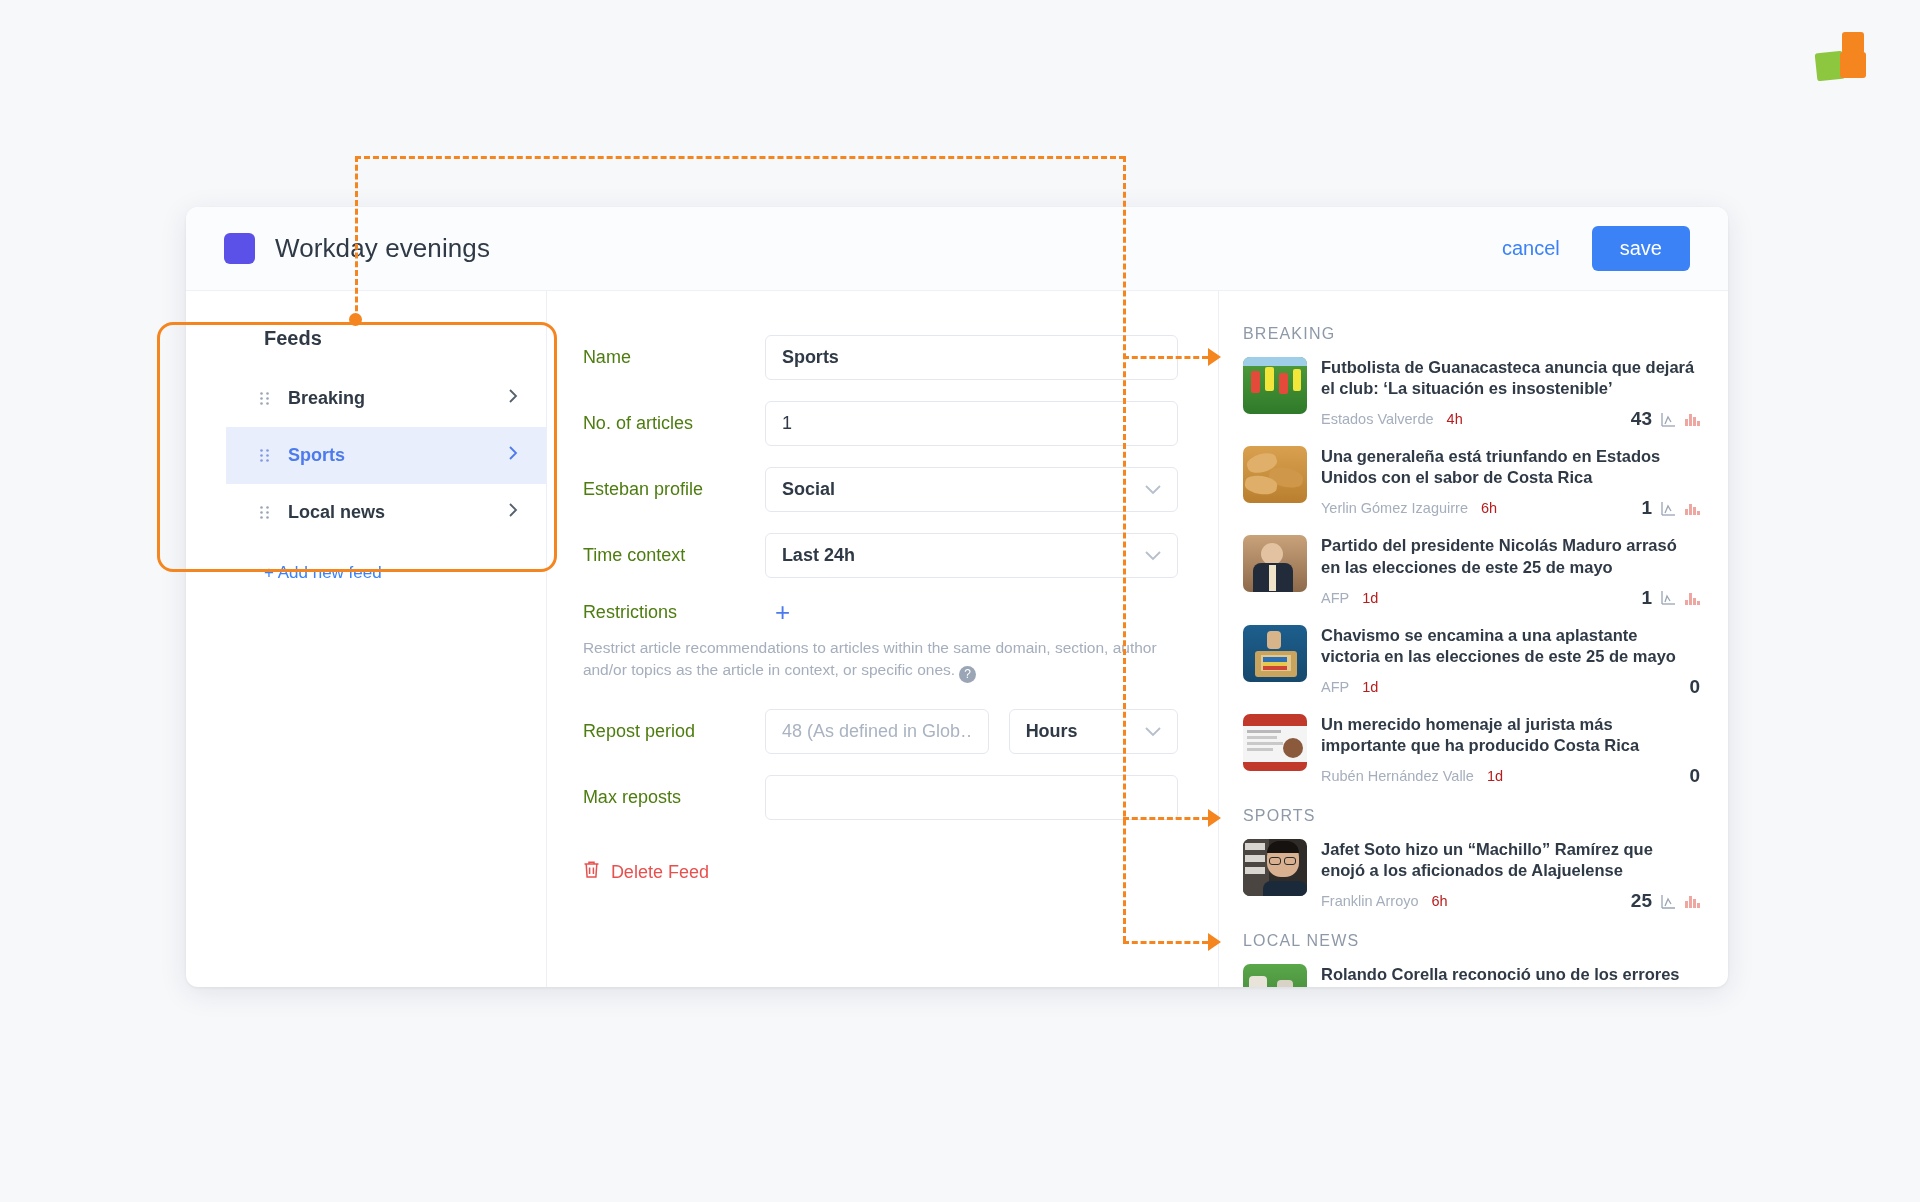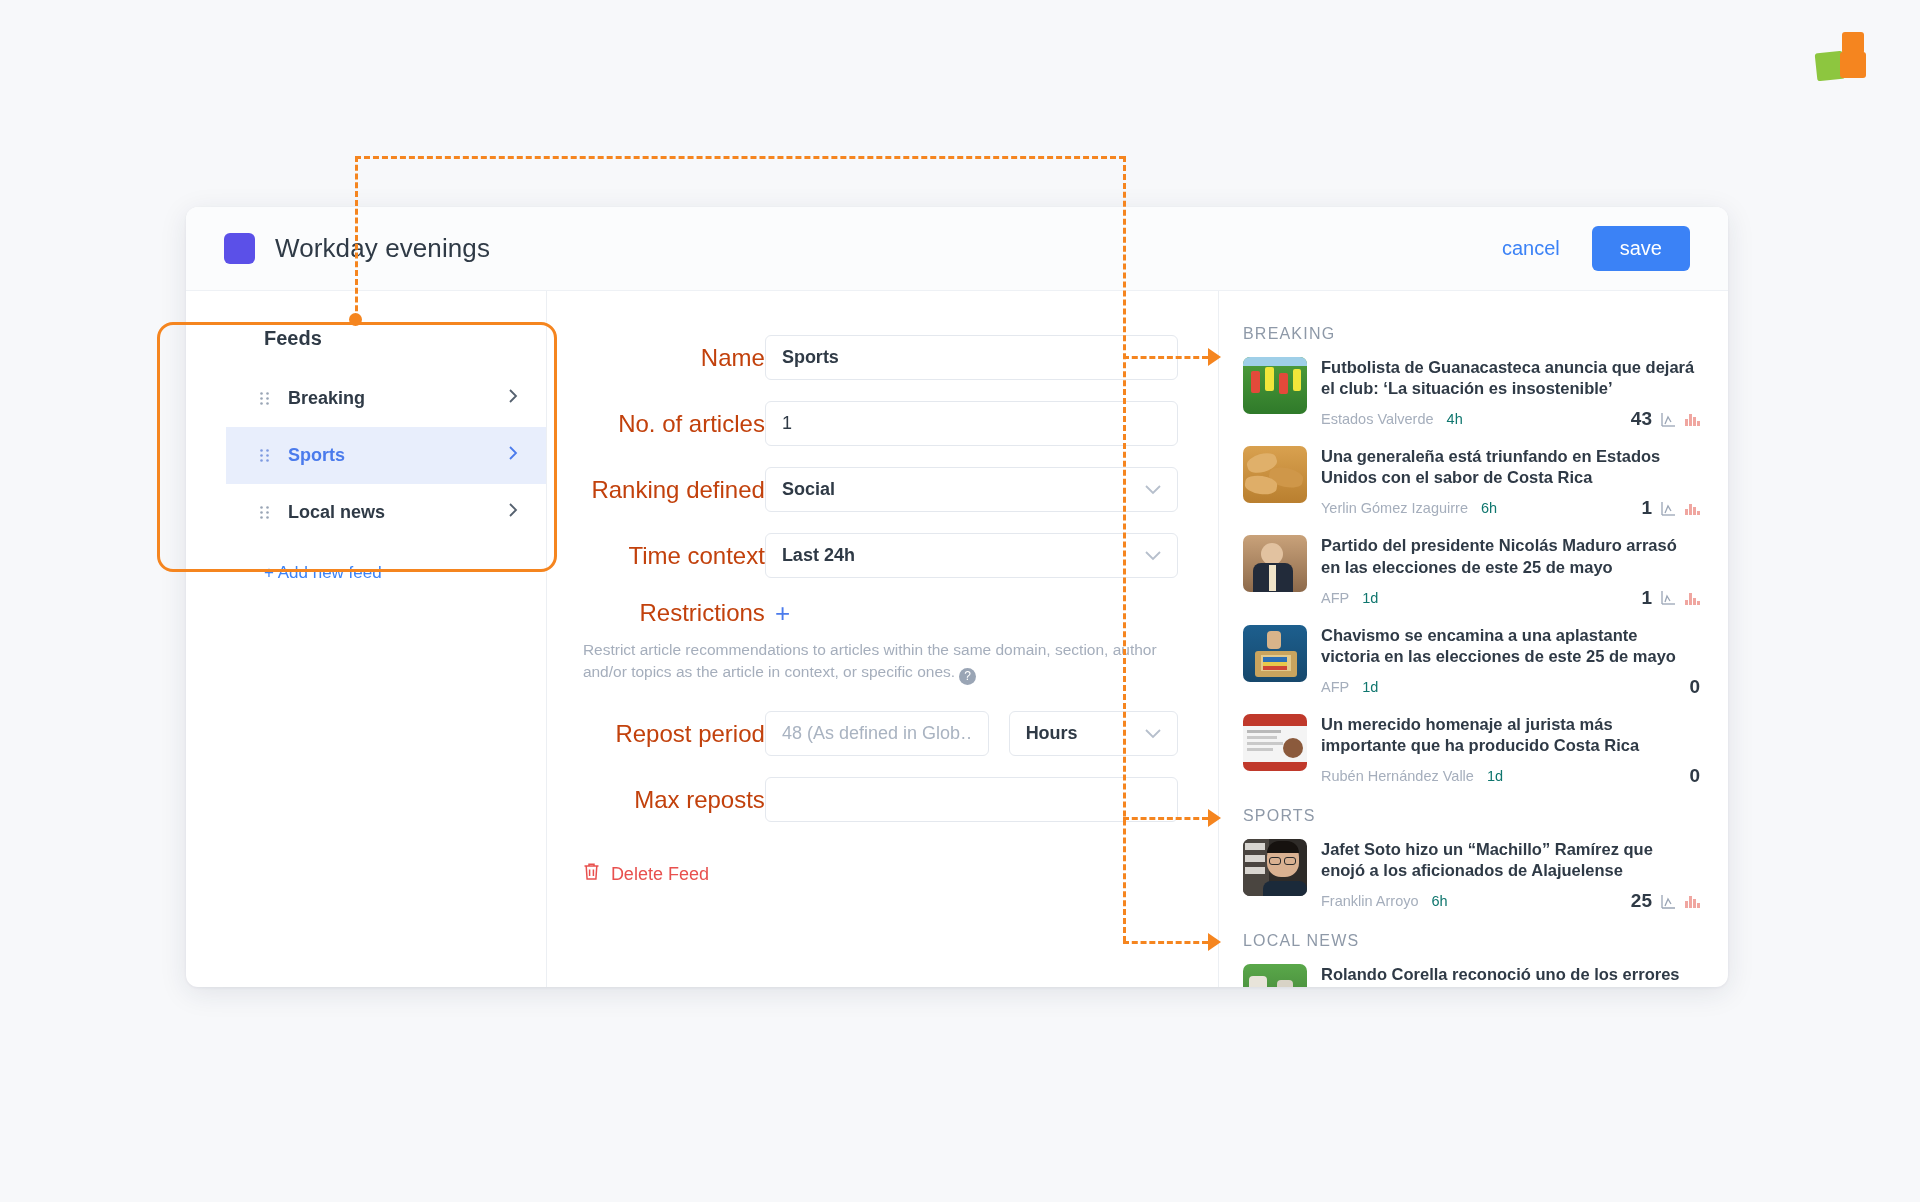--- a/index.html
+++ b/index.html
@@ -63,21 +63,21 @@
   .feed-item.active .grip { color: #7e9ae0; }
   .add-feed {
     display: block; background: none; border: none; cursor: pointer;
     color: #3b82f6; font-size: 17px; padding: 22px 0 0 38px;
     font-family: "Liberation Sans", sans-serif;
   }
 
   
   .form-col { flex: 1 1 auto; padding: 44px 40px 0 36px; position: relative; }
   .frow { display: flex; align-items: center; margin-bottom: 21px; }
-  .flabel { width: 182px; flex: 0 0 182px; font-size: 24px; color: #c2410c; text-align: right; }
+  .flabel { width: 182px; flex: 0 0 182px; font-size: 18px; color: #4d7c0f; }
   .fctl { flex: 1 1 auto; max-width: 458px; position: relative; }
   .fld {
     width: 100%; height: 45px; border: 1px solid #e4e8ee; border-radius: 6px;
     background: #fff; font-size: 18px; color: #2f3a46; font-weight: 600;
     padding: 0 16px; font-family: "Liberation Sans", sans-serif;
   }
   .fld::placeholder { color: #a9b3c1; font-weight: 400; }
   .fld.plain { font-weight: 400; }
   .sel-wrap { position: relative; }
   .sel-wrap .caret {
@@ -106,21 +106,21 @@
      overflow: hidden; }
   .sec-head { font-size: 16px; letter-spacing: 1.2px; color: #8e99a8; margin: 6px 0 14px 0; }
   .sec-head.mt { margin-top: 20px; }
   .art { display: flex; gap: 14px; margin-bottom: 16px; }
   .thumb { width: 64px; height: 57px; flex: 0 0 64px; border-radius: 7px; overflow: hidden; position: relative; }
   .thumb i { position: absolute; display: block; }
   .art-main { flex: 1 1 auto; min-width: 0; }
   .art-title { font-size: 16.5px; font-weight: bold; color: #2f3a46; line-height: 1.28; }
   .art-meta { display: flex; align-items: center; margin-top: 9px; }
   .art-author { font-size: 14.5px; color: #a5aebc; }
-  .art-time { font-size: 14.5px; color: #0f766e; margin-left: 13px; }
+  .art-time { font-size: 14.5px; color: #b91c1c; margin-left: 13px; }
   .art-stats { margin-left: auto; display: flex; align-items: center; gap: 9px; }
   .stat-num { font-size: 19px; color: #2f3a46; font-weight: bold; }
   .spark { width: 15px; height: 15px; color: #9aa5b5; }
   .barsicon { width: 15px; height: 14px; display: inline-block; position: relative; }
   .barsicon span { position: absolute; bottom: 0; width: 3px; background: #f0a6a0; }
 
   
   .ann { position: absolute; pointer-events: none; }
   .dash-v { border-left: 3px dashed #f5851f; }
   .dash-h { border-top: 3px dashed #f5851f; }
@@ -230,21 +230,21 @@
         </div>
 
         <div class="frow">
           <span class="flabel">No. of articles</span>
           <span class="fctl">
             <input class="fld plain" value="1" style="">
           </span>
         </div>
 
         <div class="frow">
-          <span class="flabel">Ranking defined</span>
+          <span class="flabel">Esteban profile</span>
           <span class="fctl sel-wrap">
             <input class="fld" readonly="" value="Social" style="">
             <span class="caret">
               <svg width="18" height="11" viewBox="0 0 18 11" fill="none" stroke="currentColor" stroke-width="1.8">
                   <path d="M2 2 L9 9 L16 2"></path>
                 </svg>
             </span>
           </span>
         </div>
 

